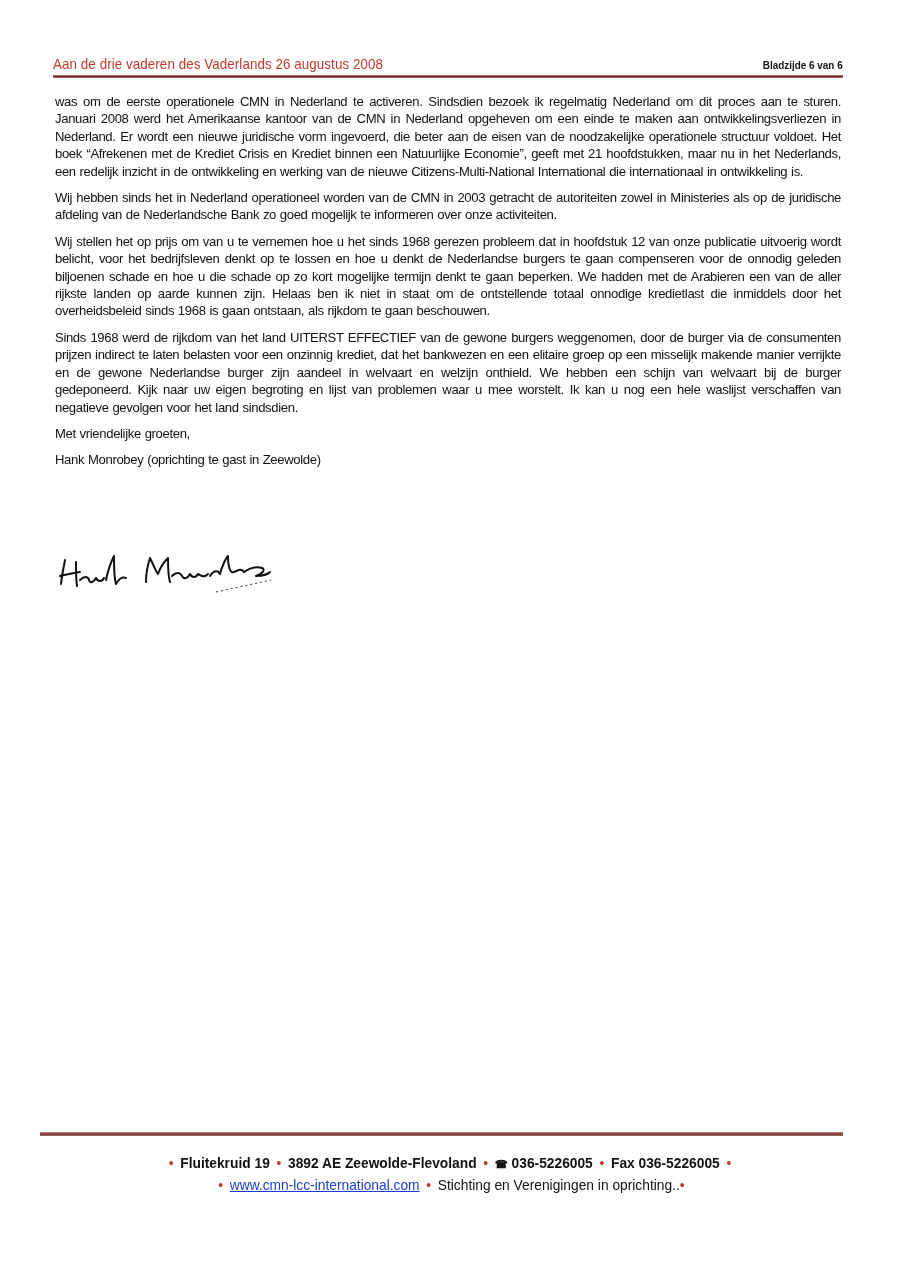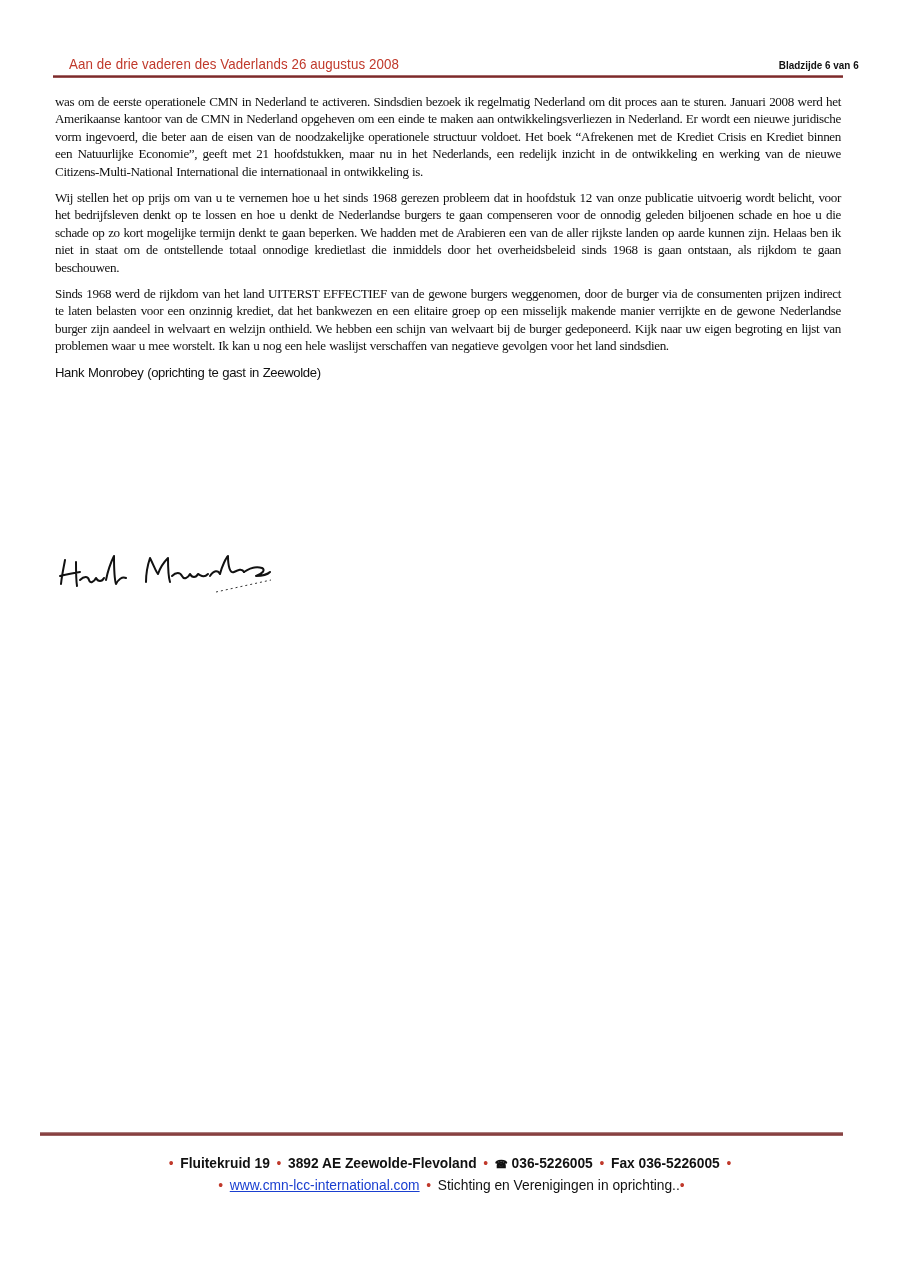--- a/index.html
+++ b/index.html
@@ -1,27 +1,27 @@
 <!DOCTYPE html>
 <html><head>
 <meta charset="utf-8">
 <style>
   html, body { margin: 0; padding: 0; background: #ffffff; }
   body { width: 900px; height: 1263px; position: relative; overflow: hidden;
          font-family: "Liberation Sans", sans-serif; color: #111; }
-  .header { position: absolute; left: 53px; top: 56px; width: 790px; height: 20px; margin-left: 16px; }
+  .header { position: absolute; left: 53px; top: 56px; width: 790px; height: 20px; }
   .header-title { position: absolute; left: 0; top: 0; font-size: 14.5px; color: #c0392b;
                   transform: scaleX(0.92); transform-origin: left; white-space: nowrap; letter-spacing: 0.1px; }
   .header-page { position: absolute; right: 0; top: 3px; font-size: 11px; font-weight: bold; color: #111;
                  transform: scaleX(0.9); transform-origin: right; white-space: nowrap; }
   .header-rule { position: absolute; left: 53px; top: 75px; width: 790px; height: 3px;
                  background: linear-gradient(#b88 0%, #7a2b2b 50%, #a66 100%); }
   .body-text { position: absolute; left: 55px; top: 93px; width: 786px; font-size: 13.1px; line-height: 17.4px;
                text-align: justify; letter-spacing: -0.35px; word-spacing: 0.5px; }
-  .body-text p { margin: 0 0 9px 0; font-family: Liberation Serif, serif; }
+  .body-text p { margin: 0 0 9px 0; }
   .closing { margin: 0 0 9px 0; }
   .signature { position: absolute; left: 56px; top: 546px; width: 230px; height: 50px; }
   .footer-rule { position: absolute; left: 40px; top: 1132px; width: 803px; height: 4px;
                  background: linear-gradient(#b99 0%, #7a2b2b 50%, #a77 100%); }
   .footer { position: absolute; left: 0; width: 900px; text-align: center; }
   .footer-line1 { top: 1155px; font-size: 14.5px; font-weight: bold; transform: scaleX(0.95); }
   .footer-line2 { top: 1177px; font-size: 14.5px; transform: scaleX(0.95); }
   .bullet { color: #c0392b; font-weight: normal; padding: 0 3px; }
   .footer-link { color: #1a3fd0; text-decoration: underline; }
   .phone-icon { font-size: 11px; }
@@ -30,22 +30,24 @@
 <body>
 
 <div class="header">
   <span class="header-title">Aan de drie vaderen des Vaderlands 26 augustus 2008</span>
   <span class="header-page">Bladzijde 6 van 6</span>
 </div>
 <div class="header-rule"></div>
 
 <div class="body-text">
   <p>was om de eerste operationele CMN in Nederland te activeren. Sindsdien bezoek ik regelmatig Nederland om dit proces aan te sturen. Januari 2008 werd het Amerikaanse kantoor van de CMN in Nederland opgeheven om een einde te maken aan ontwikkelingsverliezen in Nederland. Er wordt een nieuwe juridische vorm ingevoerd, die beter aan de eisen van de noodzakelijke operationele structuur voldoet. Het boek “Afrekenen met de Krediet Crisis en Krediet binnen een Natuurlijke Economie”, geeft met 21 hoofdstukken, maar nu in het Nederlands, een redelijk inzicht in de ontwikkeling en werking van de nieuwe Citizens-Multi-National International die internationaal in ontwikkeling is.</p>
+  <p>Wij hebben sinds het in Nederland operationeel worden van de CMN in 2003 getracht de autoriteiten zowel in Ministeries als op de juridische afdeling van de Nederlandsche Bank zo goed mogelijk te informeren over onze activiteiten.</p>
   <p>Wij stellen het op prijs om van u te vernemen hoe u het sinds 1968 gerezen probleem dat in hoofdstuk 12 van onze publicatie uitvoerig wordt belicht, voor het bedrijfsleven denkt op te lossen en hoe u denkt de Nederlandse burgers te gaan compenseren voor de onnodig geleden biljoenen schade en hoe u die schade op zo kort mogelijke termijn denkt te gaan beperken. We hadden met de Arabieren een van de aller rijkste landen op aarde kunnen zijn. Helaas ben ik niet in staat om de ontstellende totaal onnodige kredietlast die inmiddels door het overheidsbeleid sinds 1968 is gaan ontstaan, als rijkdom te gaan beschouwen.</p>
   <p>Sinds 1968 werd de rijkdom van het land UITERST EFFECTIEF van de gewone burgers weggenomen, door de burger via de consumenten prijzen indirect te laten belasten voor een onzinnig krediet, dat het bankwezen en een elitaire groep op een misselijk makende manier verrijkte en de gewone Nederlandse burger zijn aandeel in welvaart en welzijn onthield. We hebben een schijn van welvaart bij de burger gedeponeerd. Kijk naar uw eigen begroting en lijst van problemen waar u mee worstelt. Ik kan u nog een hele waslijst verschaffen van negatieve gevolgen voor het land sindsdien.</p>
+  <div class="closing">Met vriendelijke groeten,</div>
   <div class="closing">Hank Monrobey (oprichting te gast in Zeewolde)</div>
 </div>
 
 <svg class="signature" viewBox="0 0 230 50">
   <g fill="none" stroke="#111" stroke-width="2" stroke-linecap="round" stroke-linejoin="round">
     <path d="M5 38 C 6 28, 8 20, 9 14 M4 30 C 12 28, 18 27, 24 26 M20 16 C 20 26, 20 34, 21 40"></path>
     <path d="M24 34 C 28 30, 32 30, 33 34 C 34 38, 38 36, 40 32 C 42 36, 46 36, 48 32"></path>
     <path d="M50 34 C 52 24, 56 14, 58 10 C 58 22, 58 32, 60 38 C 62 34, 66 30, 70 32"></path>
     <path d="M90 36 C 90 26, 92 18, 94 12 C 98 20, 100 26, 102 28 C 104 22, 108 16, 112 12 C 112 22, 112 30, 114 36"></path>
     <path d="M116 30 C 120 26, 124 26, 126 30 C 128 34, 132 32, 134 28 C 136 32, 140 32, 142 28 C 146 30, 148 32, 152 28"></path>

